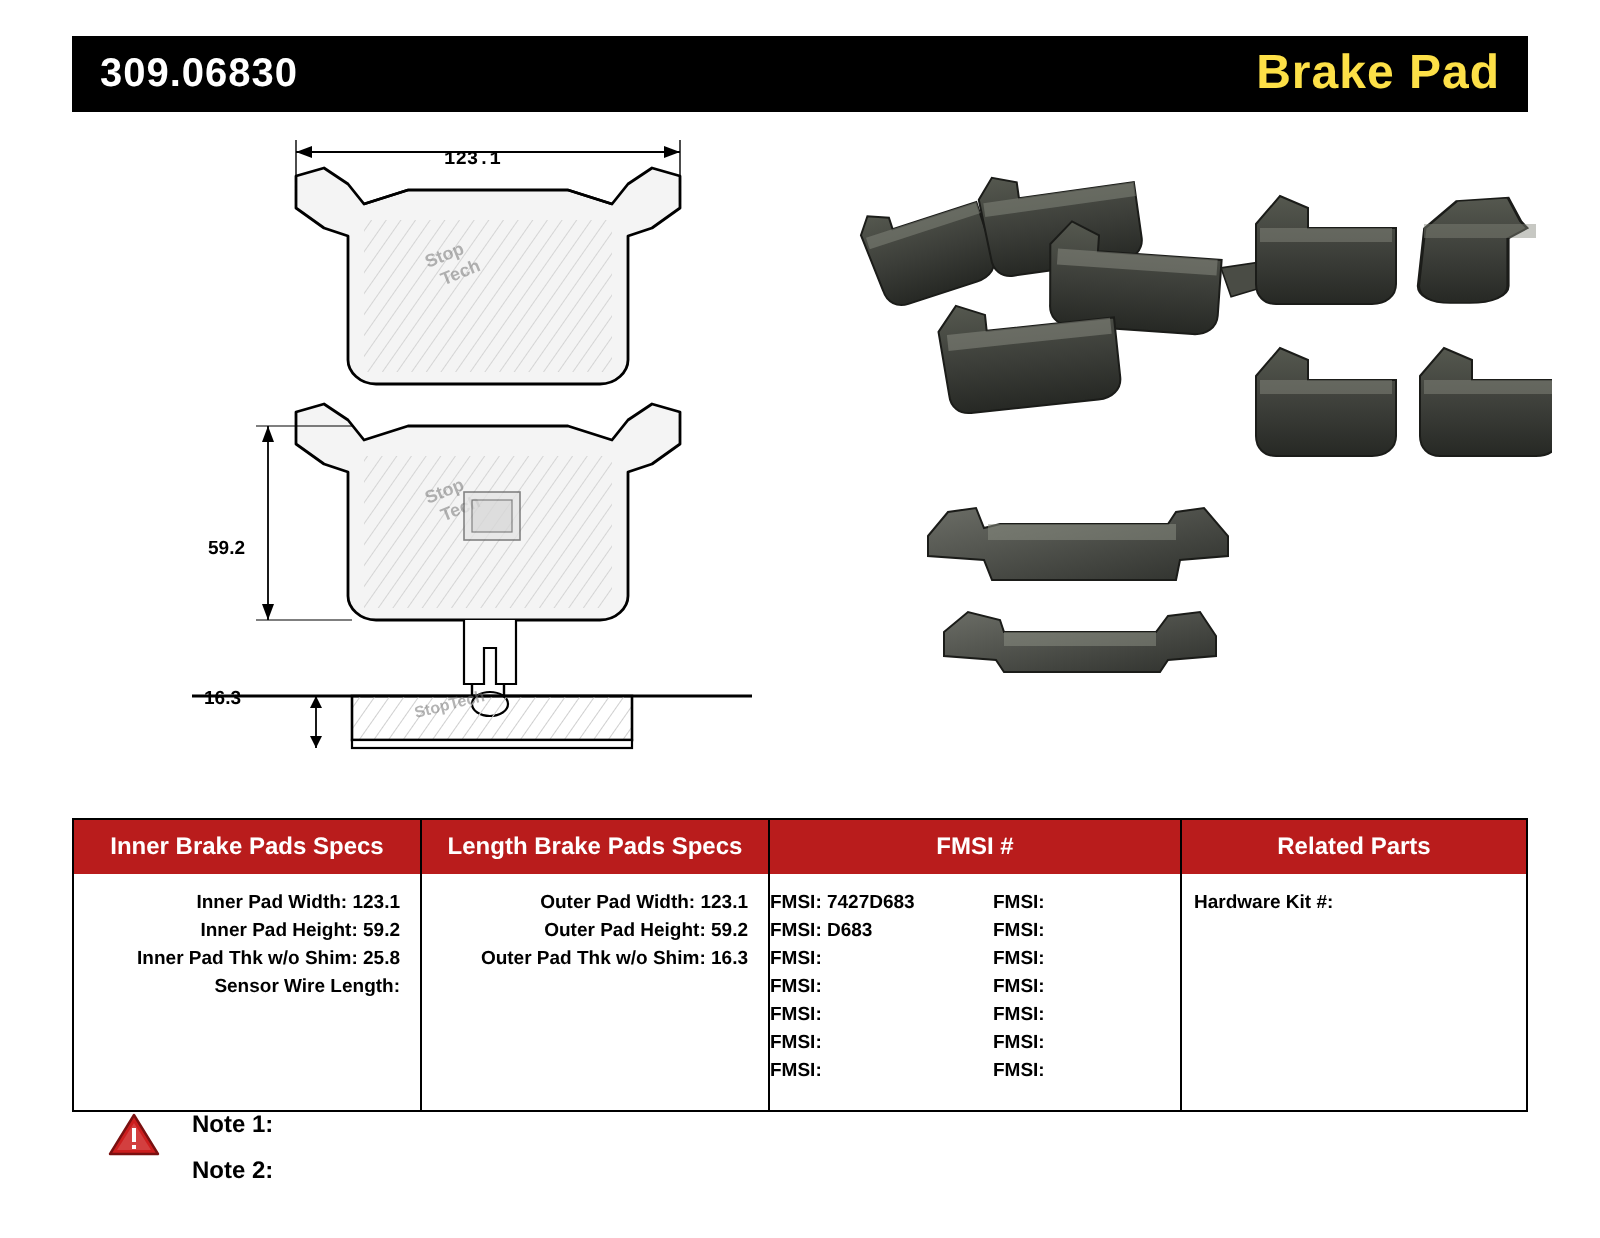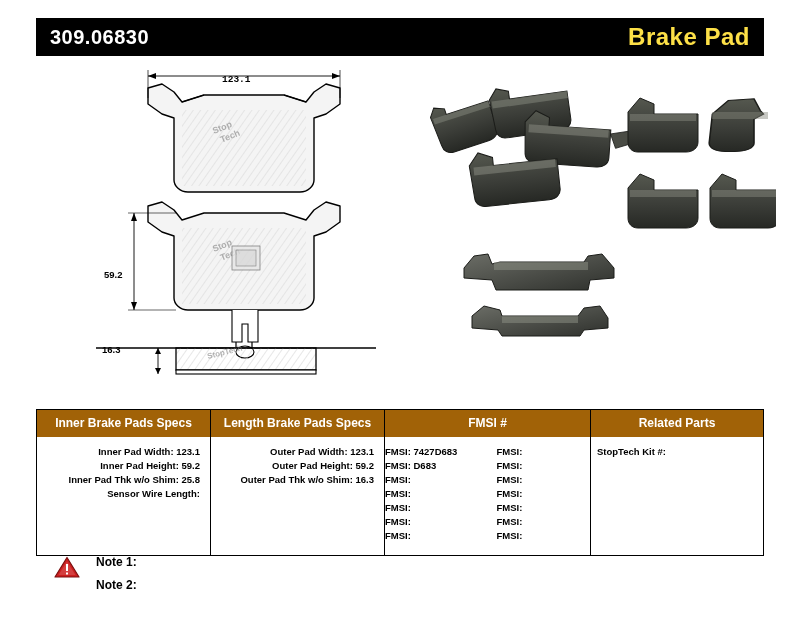--- a/index.html
+++ b/index.html
@@ -42,21 +42,21 @@
     display: flex;
   }
   .spec-col { border-right: 1.5px solid #000; }
   .spec-col:last-child { border-right: none; }
   .col-inner { width: 174px; }
   .col-outer { width: 174px; }
   .col-fmsi  { width: 206px; }
   .col-related { width: 172px; }
 
   .col-head {
-    background: #a16207; color: #fff;
+    background: #b91c1c; color: #fff;
     font-size: 12px; font-weight: bold;
     text-align: center;
     padding: 6px 2px 7px 2px;
     white-space: nowrap;
   }
   .col-body { padding: 7px 6px 12px 6px; height: 118px; }
 
   .spec-row {
     font-size: 9.5px; font-weight: bold;
     text-align: right;
@@ -303,21 +303,21 @@
         <div class="fmsi-row">
           <div class="fmsi-left">FMSI:</div>
           <div class="fmsi-right">FMSI:</div>
         </div>
       </div>
     </div>
 
     <div class="spec-col col-related">
       <div class="col-head">Related Parts</div>
       <div class="col-body" style="padding-left:0;">
-        <div class="related-row">StopTech Kit #:</div>
+        <div class="related-row">Hardware Kit #:</div>
       </div>
     </div>
   </div>
 
   <div class="notes">
     <div class="warn-icon">
       <svg width="26" height="23" viewBox="0 0 26 23">
         <path d="M13,1.5 L25,21 L1,21 Z" fill="#cc1e1e" stroke="#7a1010" stroke-width="1.2" stroke-linejoin="round"></path>
         <path d="M13,5.5 L21.5,19 L4.5,19 Z" fill="#ffffff" opacity="0.15"></path>
         <rect x="12" y="8" width="2" height="7" fill="#ffffff"></rect>

